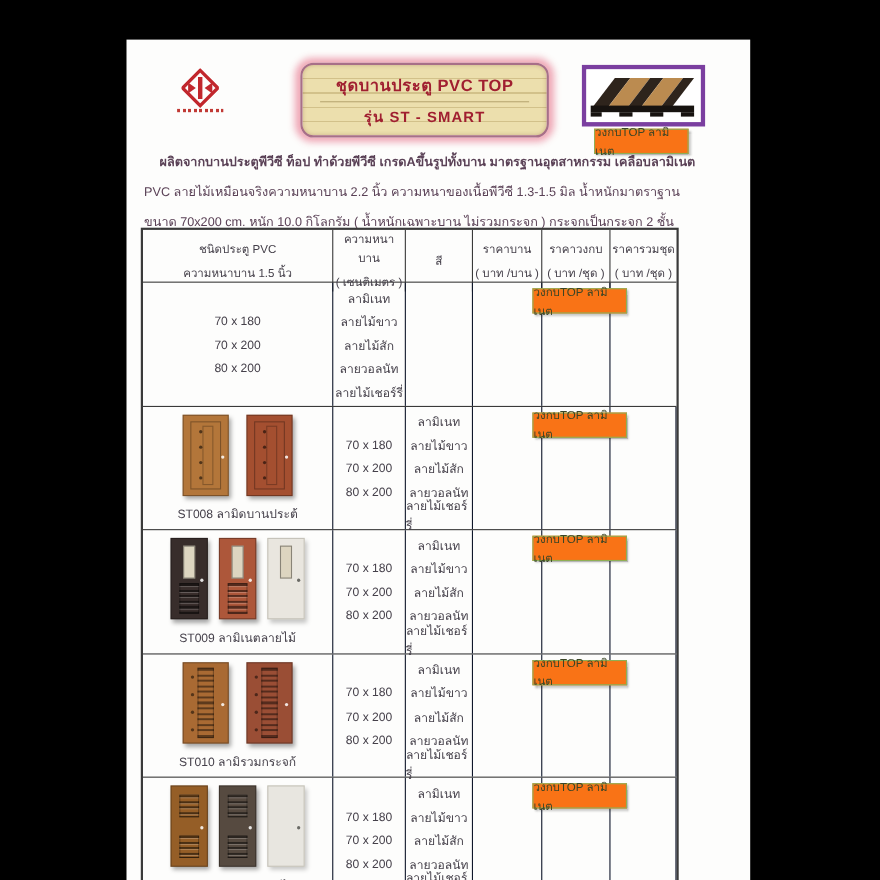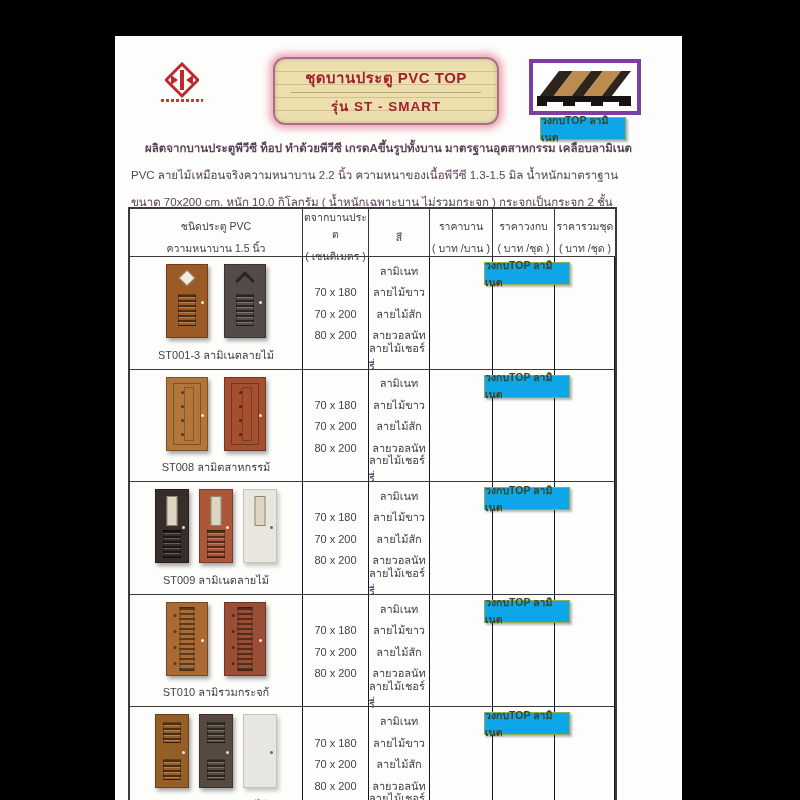--- a/index.html
+++ b/index.html
@@ -14,22 +14,22 @@
   .title-box{position:absolute;left:158px;top:21px;width:222px;height:64px;border-radius:12px;
     background:repeating-linear-gradient(180deg,#ecdfad 0 12px,#d2c18a 12px 13px);
     border:2px solid #a86f88;box-shadow:0 0 7px 4px rgba(236,150,168,.85),inset 0 0 4px rgba(120,60,40,.3);
     display:flex;flex-direction:column;align-items:center;justify-content:center;gap:2px;}
   .title-line1{font-size:15px;font-weight:bold;color:#a01f30;letter-spacing:.5px;}
   .title-divider{width:190px;height:1px;background:#b9a873;}
   .title-line2{font-size:13.5px;font-weight:bold;color:#a01f30;letter-spacing:1px;}
 
   .product-frame{position:absolute;left:414px;top:23px;width:104px;height:48px;background:#fff;
     border:4px solid #7b3fa0;}
-  .badge{background:#0ea5e9;border:1px solid #8fae55;box-shadow:2px 2px 2px rgba(0,0,0,.28);
-    display:flex;align-items:center;justify-content:center;font-size:10.5px;font-weight:bold;color:#3a4526;}
+  .badge{background:#f97316;border:1px solid #8fae55;box-shadow:2px 2px 2px rgba(0,0,0,.28);
+    display:flex;align-items:center;justify-content:center;font-size:10.5px;font-weight:normal;color:#3a4526;}
   .top-badge{position:absolute;left:425px;top:81px;width:84px;height:21px;}
 
   
   .desc{position:absolute;left:16px;top:99px;width:540px;font-size:11.5px;line-height:27px;color:#5a4156;}
   .desc .l1{text-indent:14px;font-weight:bold;}
 
   
   .tbl{position:absolute;left:13px;top:171px;width:489px;border:2px solid #3a3a3a;box-sizing:border-box;
        color:#45404a;}
   .hrow{display:grid;grid-template-columns:173px 66px 61px 63px 62px 60px;height:47px;
@@ -126,56 +126,41 @@
     <div>ขนาด 70x200 cm. หนัก  10.0  กิโลกรัม ( น้ำหนักเฉพาะบาน ไม่รวมกระจก ) กระจกเป็นกระจก 2 ชั้น</div>
   </div>
 
   <div class="tbl">
     <div class="hrow" id="hrow">
         <div class="hcell">
           <div>ชนิดประตู PVC</div>
           <div>ความหนาบาน 1.5 นิ้ว</div>
         </div>
         <div class="hcell">
-          <div>ตจากบานประต</div>
+          <div>ความหนาบาน</div>
           <div>( เซนติเมตร )</div>
         </div>
         <div class="hcell">
           <div>สี</div>
         </div>
         <div class="hcell">
           <div>ราคาบาน</div>
           <div>( บาท /บาน )</div>
         </div>
         <div class="hcell">
           <div>ราคาวงกบ</div>
           <div>( บาท /ชุด )</div>
         </div>
         <div class="hcell">
           <div>ราคารวมชุด</div>
           <div>( บาท /ชุด )</div>
         </div>
       </div>
     <div id="tbody">
   <div class="trow">
-    <div class="tcell">
-      <div class="doors" style="gap: 16px;">
-              <div class="door grain" style="width: 42px; background: rgb(156, 91, 38);">
-                <div class="motif m-diamond"></div>
-                <div class="motif m-louver"></div>
-                <div class="handle"></div>
-              </div>
-              <div class="door" style="width: 42px; background: rgb(84, 75, 72);">
-                <div class="motif m-arch"></div>
-                <div class="motif m-louver"></div>
-                <div class="handle"></div>
-              </div>
-            </div>
-      <div class="door-label">ST001-3 ลามิเนตลายไม้</div>
-    </div>
     <div class="tcell sizes-cell">
             <div class="line">70 x 180</div>
             <div class="line">70 x 200</div>
             <div class="line">80 x 200</div>
           </div>
     <div class="tcell colors-cell">
             <div class="line">ลามิเนท</div>
             <div class="line">ลายไม้ขาว</div>
             <div class="line">ลายไม้สัก</div>
             <div class="line">ลายวอลนัท</div>
@@ -192,21 +177,21 @@
       <div class="doors" style="gap: 16px;">
               <div class="door grain" style="width: 42px; background: rgb(179, 118, 58);">
                 <div class="motif m-panels"></div>
                 <div class="handle"></div>
               </div>
               <div class="door" style="width: 42px; background: rgb(164, 79, 48);">
                 <div class="motif m-panels"></div>
                 <div class="handle"></div>
               </div>
             </div>
-      <div class="door-label">ST008 ลามิตสาหกรรม้</div>
+      <div class="door-label">ST008 ลามิดบานประต้</div>
     </div>
     <div class="tcell sizes-cell">
             <div class="line">70 x 180</div>
             <div class="line">70 x 200</div>
             <div class="line">80 x 200</div>
           </div>
     <div class="tcell colors-cell">
             <div class="line">ลามิเนท</div>
             <div class="line">ลายไม้ขาว</div>
             <div class="line">ลายไม้สัก</div>

